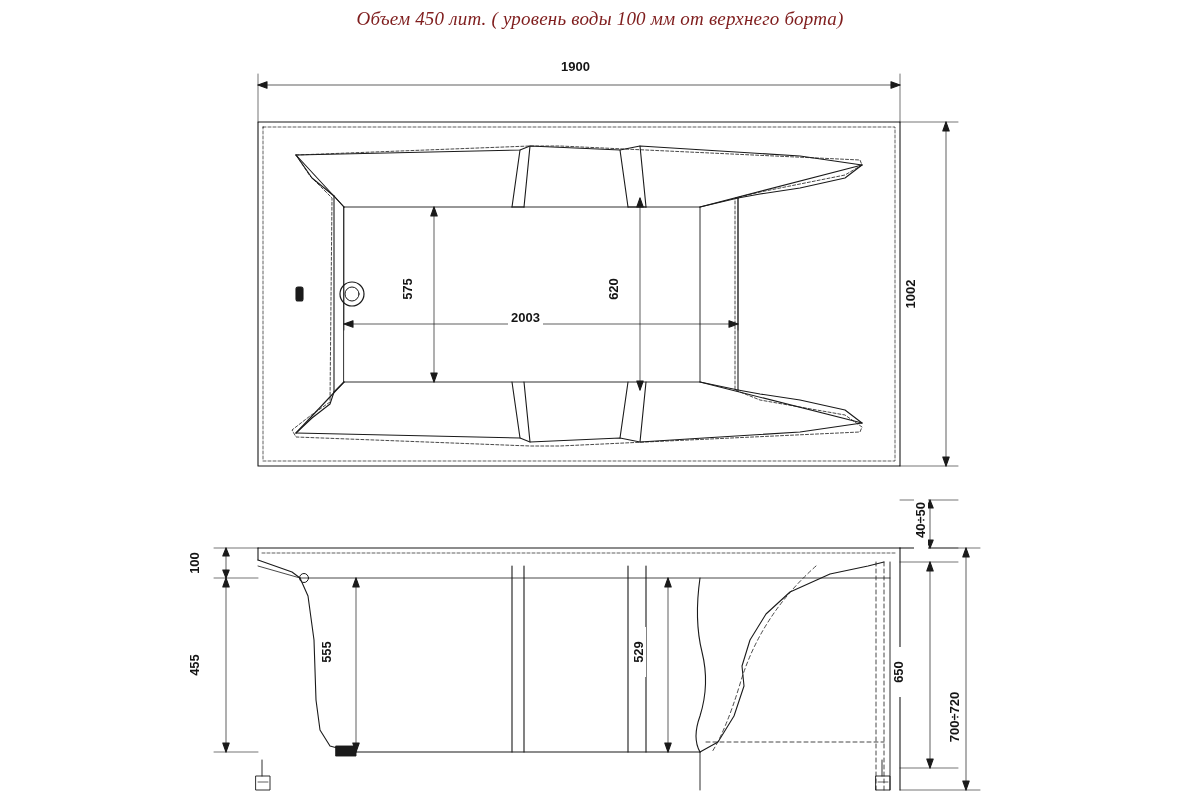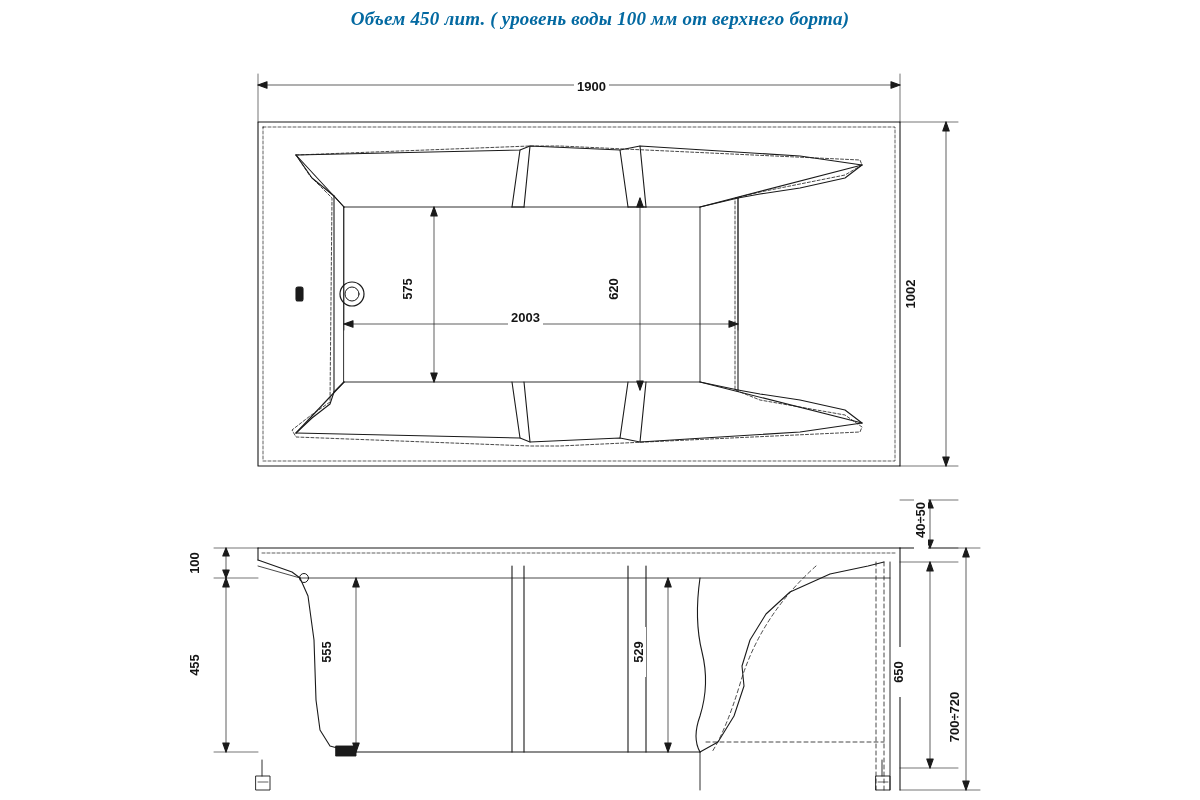--- a/index.html
+++ b/index.html
@@ -21,24 +21,24 @@
     background: #ffffff;
   }
   .title {
     position: absolute;
     top: 8px;
     left: 0;
     width: 1200px;
     text-align: center;
     font-family: "Liberation Serif", serif;
     font-style: italic;
-    font-weight: bold;
+    font-weight: normal;
     font-size: 19px;
     letter-spacing: 0.2px;
-    color: #0369a1;
+    color: #7f1d1d;
     white-space: nowrap;
   }
   svg.drawing {
     position: absolute;
     top: 0;
     left: 0;
   }
   .dimtext {
     position: absolute;
     font-family: "Liberation Sans", sans-serif;
@@ -209,21 +209,21 @@
 
         <path d="M900 548 L980 548" stroke-width="0.6"></path>
         <path d="M900 790 L980 790" stroke-width="0.6"></path>
         <path d="M966 548 L966 790" stroke-width="0.7"></path>
         <path d="M966 548 l-3.2 9 h6.4 z" fill="#1a1a1a"></path>
         <path d="M966 790 l-3.2 -9 h6.4 z" fill="#1a1a1a"></path>
       </g>
     </g>
   </svg>
 
-  <div class="dimtext" style="left:558px; top:80px;margin-left:16px;">1900</div>
+  <div class="dimtext" style="left:558px; top:60px;">1900</div>
 
   <div class="dimtext vert" style="left:908px; top:287px; width:44px; text-align:center; margin-left:-22px;">1002</div>
 
   <div class="dimtext" style="left:508px; top:311px;">2003</div>
 
   <div class="dimtext vert" style="left:405px; top:282px; width:44px; text-align:center; margin-left:-22px;">575</div>
 
   <div class="dimtext vert" style="left:611px; top:282px; width:44px; text-align:center; margin-left:-22px;">620</div>
 
   <div class="dimtext vert" style="left:912px; top:513px; width:56px; text-align:center; margin-left:-22px;">40÷50</div>

